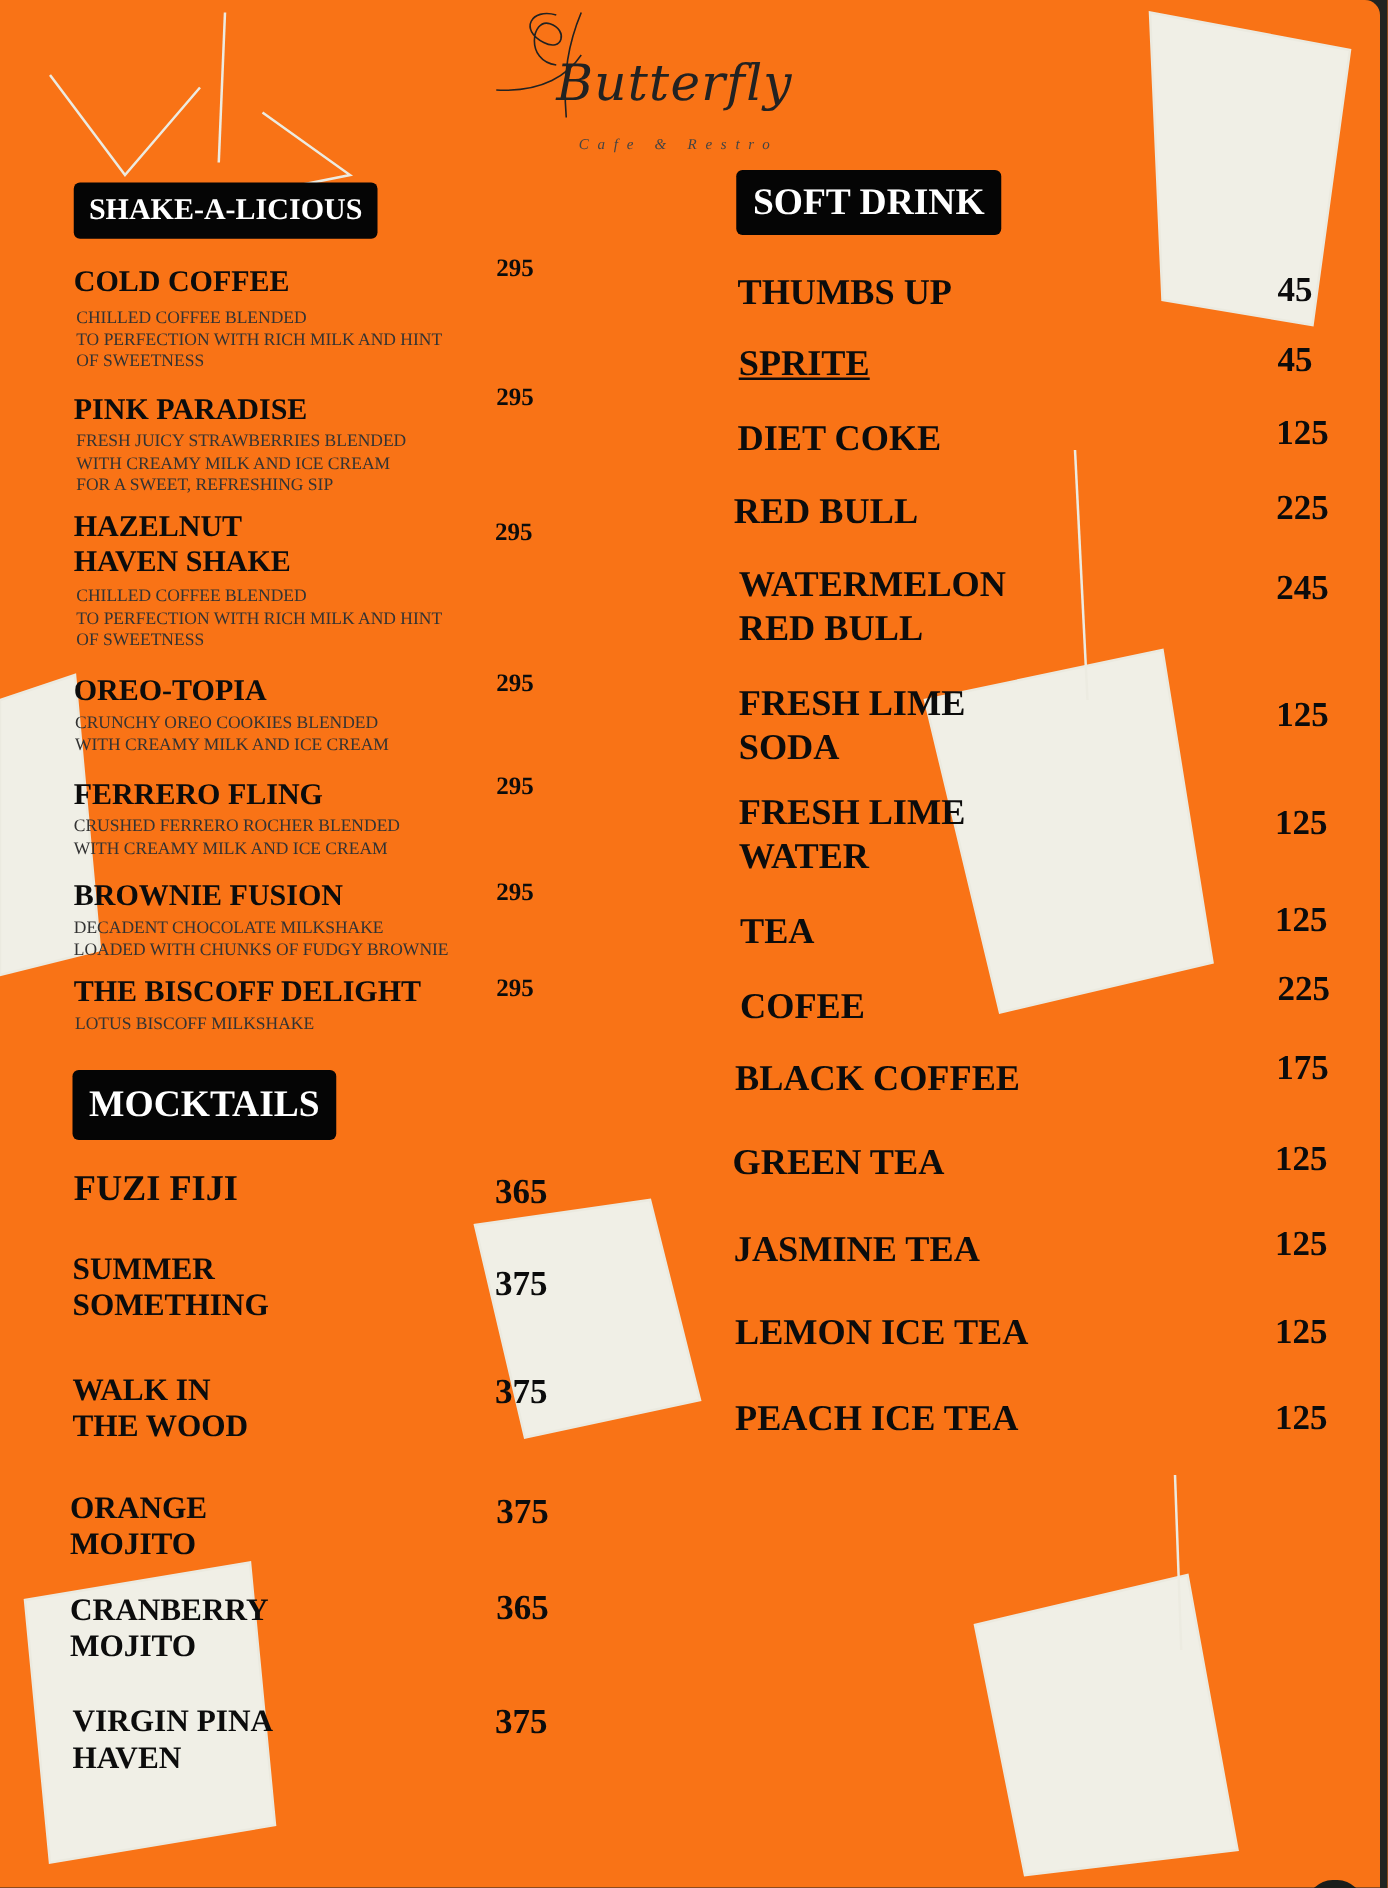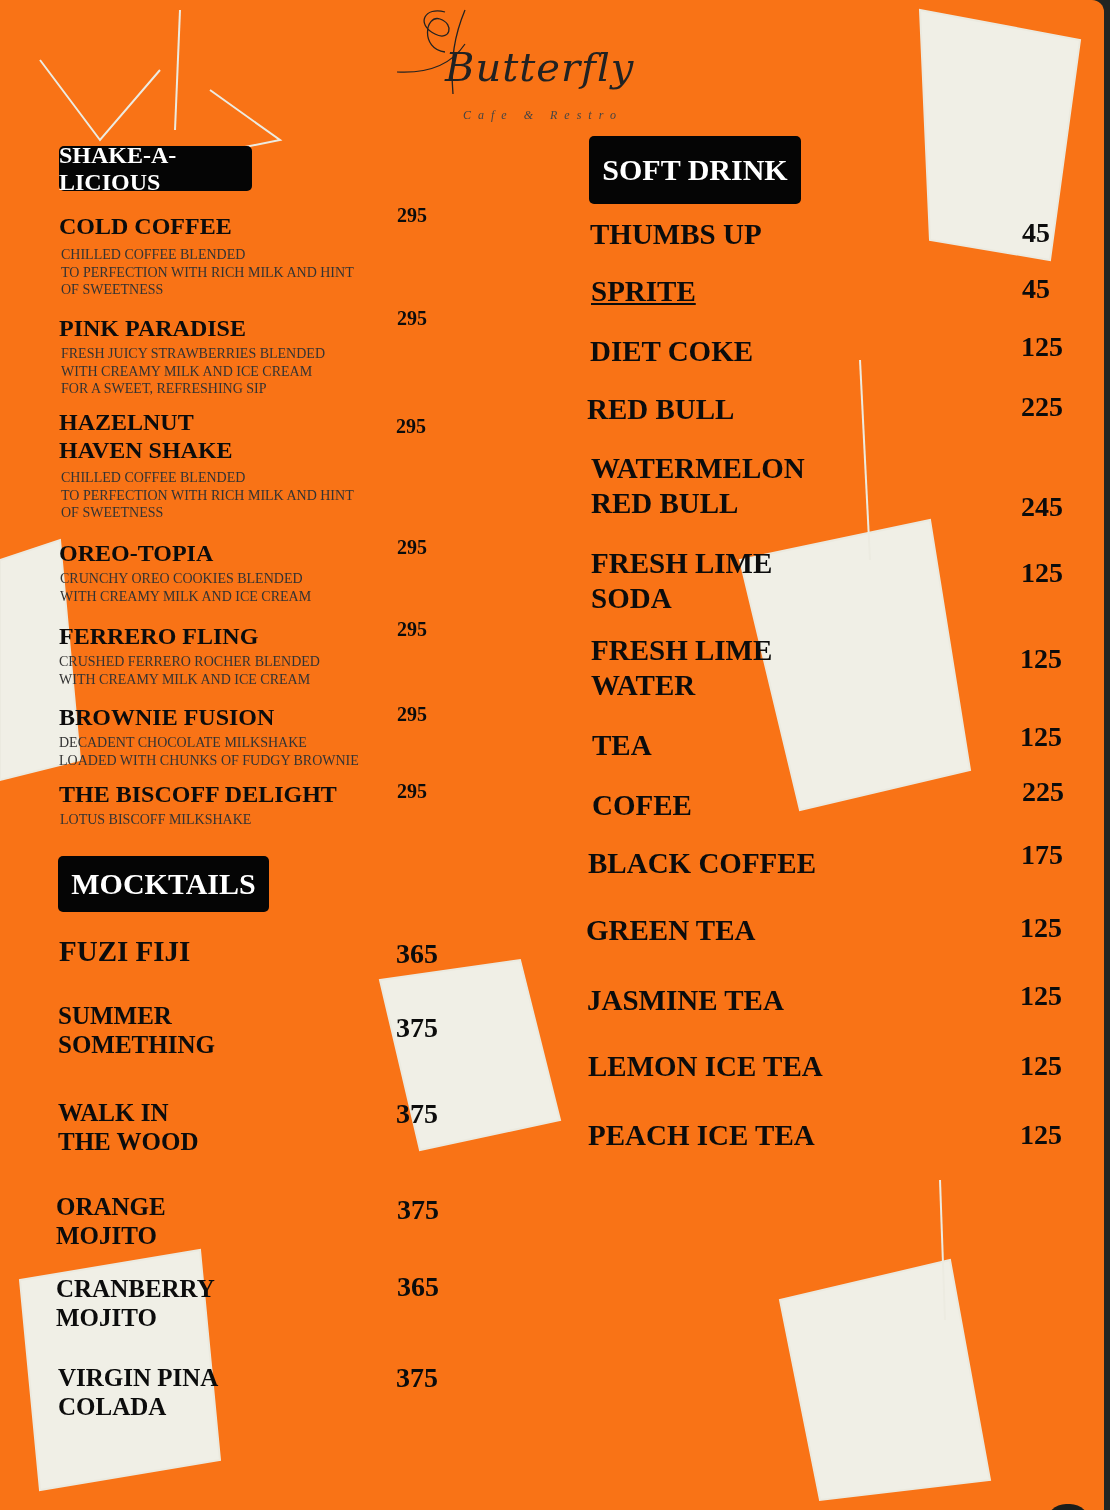--- a/index.html
+++ b/index.html
@@ -80,21 +80,21 @@
   <div class="logo">
     <svg width="240" height="122" viewBox="0 0 240 122">
       <path d="M50 8 C30 2 20 20 40 30 C55 38 60 20 45 15 C30 10 25 45 50 48" fill="none" stroke="#222" stroke-width="1.3"></path>
       <path d="M70 6 C60 30 55 55 58 90" fill="none" stroke="#222" stroke-width="1.3"></path>
       <path d="M2 68 C40 70 60 55 70 40" fill="none" stroke="#222" stroke-width="1.2"></path>
     </svg>
     <div class="logo-name">Butterfly</div>
     <div class="logo-sub">Cafe &amp; Restro</div>
   </div>
 
-  <div class="hdr" style="left:59px; top:146px; width:193px; height:45px; font-size:24px;">
+  <div class="hdr" style="left:59px; top:146px; width:243px; height:45px; font-size:24px;">
     <span>SHAKE-A-LICIOUS</span>
   </div>
 
   <div>
     <div class="item-name sm-name" style="left:59px; top:212px;">COLD COFFEE</div>
     <div class="item-price sm-price" style="left:397px; top:204px;">295</div>
     <div class="item-desc" style="left:61px; top:246px;">CHILLED COFFEE BLENDED
 TO PERFECTION WITH RICH MILK AND HINT
 OF SWEETNESS</div>
   </div>
@@ -160,25 +160,25 @@
 MOJITO</div>
     <div class="item-price mk-price" style="left:397px; top:1195px;">375</div>
   </div>
   <div>
     <div class="item-name mk-name" style="left:56px; top:1274px;">CRANBERRY
  MOJITO</div>
     <div class="item-price mk-price" style="left:397px; top:1272px;">365</div>
   </div>
   <div>
     <div class="item-name mk-name" style="left:58px; top:1363px;">VIRGIN PINA
-COLADA</div>
+HAVEN</div>
     <div class="item-price mk-price" style="left:396px; top:1363px;">375</div>
   </div>
 
-  <div class="hdr" style="left:589px; top:136px; width:212px; height:68px; font-size:30px;">
+  <div class="hdr" style="left:589px; top:136px; width:212px; height:52px; font-size:30px;">
     <span>SOFT DRINK</span>
   </div>
 
   <div>
     <div class="item-name sd-name" style="left:590px; top:217px;">THUMBS UP</div>
     <div class="item-price sd-price" style="left:1022px; top:218px;">45</div>
   </div>
   <div>
     <div class="item-name sd-name" style="left:591px; top:274px;text-decoration:underline;">SPRITE</div>
     <div class="item-price sd-price" style="left:1022px; top:274px;">45</div>
@@ -187,21 +187,21 @@
     <div class="item-name sd-name" style="left:590px; top:334px;">DIET COKE</div>
     <div class="item-price sd-price" style="left:1021px; top:332px;">125</div>
   </div>
   <div>
     <div class="item-name sd-name" style="left:587px; top:392px;">RED BULL</div>
     <div class="item-price sd-price" style="left:1021px; top:392px;">225</div>
   </div>
   <div>
     <div class="item-name sd-name" style="left:591px; top:451px;">WATERMELON
 RED BULL</div>
-    <div class="item-price sd-price" style="left:1021px; top:492px;text-align:right;">245</div>
+    <div class="item-price sd-price" style="left:1021px; top:456px;text-align:right;">245</div>
   </div>
   <div>
     <div class="item-name sd-name" style="left:591px; top:546px;">FRESH LIME
 SODA</div>
     <div class="item-price sd-price" style="left:1021px; top:558px;">125</div>
   </div>
   <div>
     <div class="item-name sd-name" style="left:591px; top:633px;">FRESH LIME
 WATER</div>
     <div class="item-price sd-price" style="left:1020px; top:644px;">125</div>

